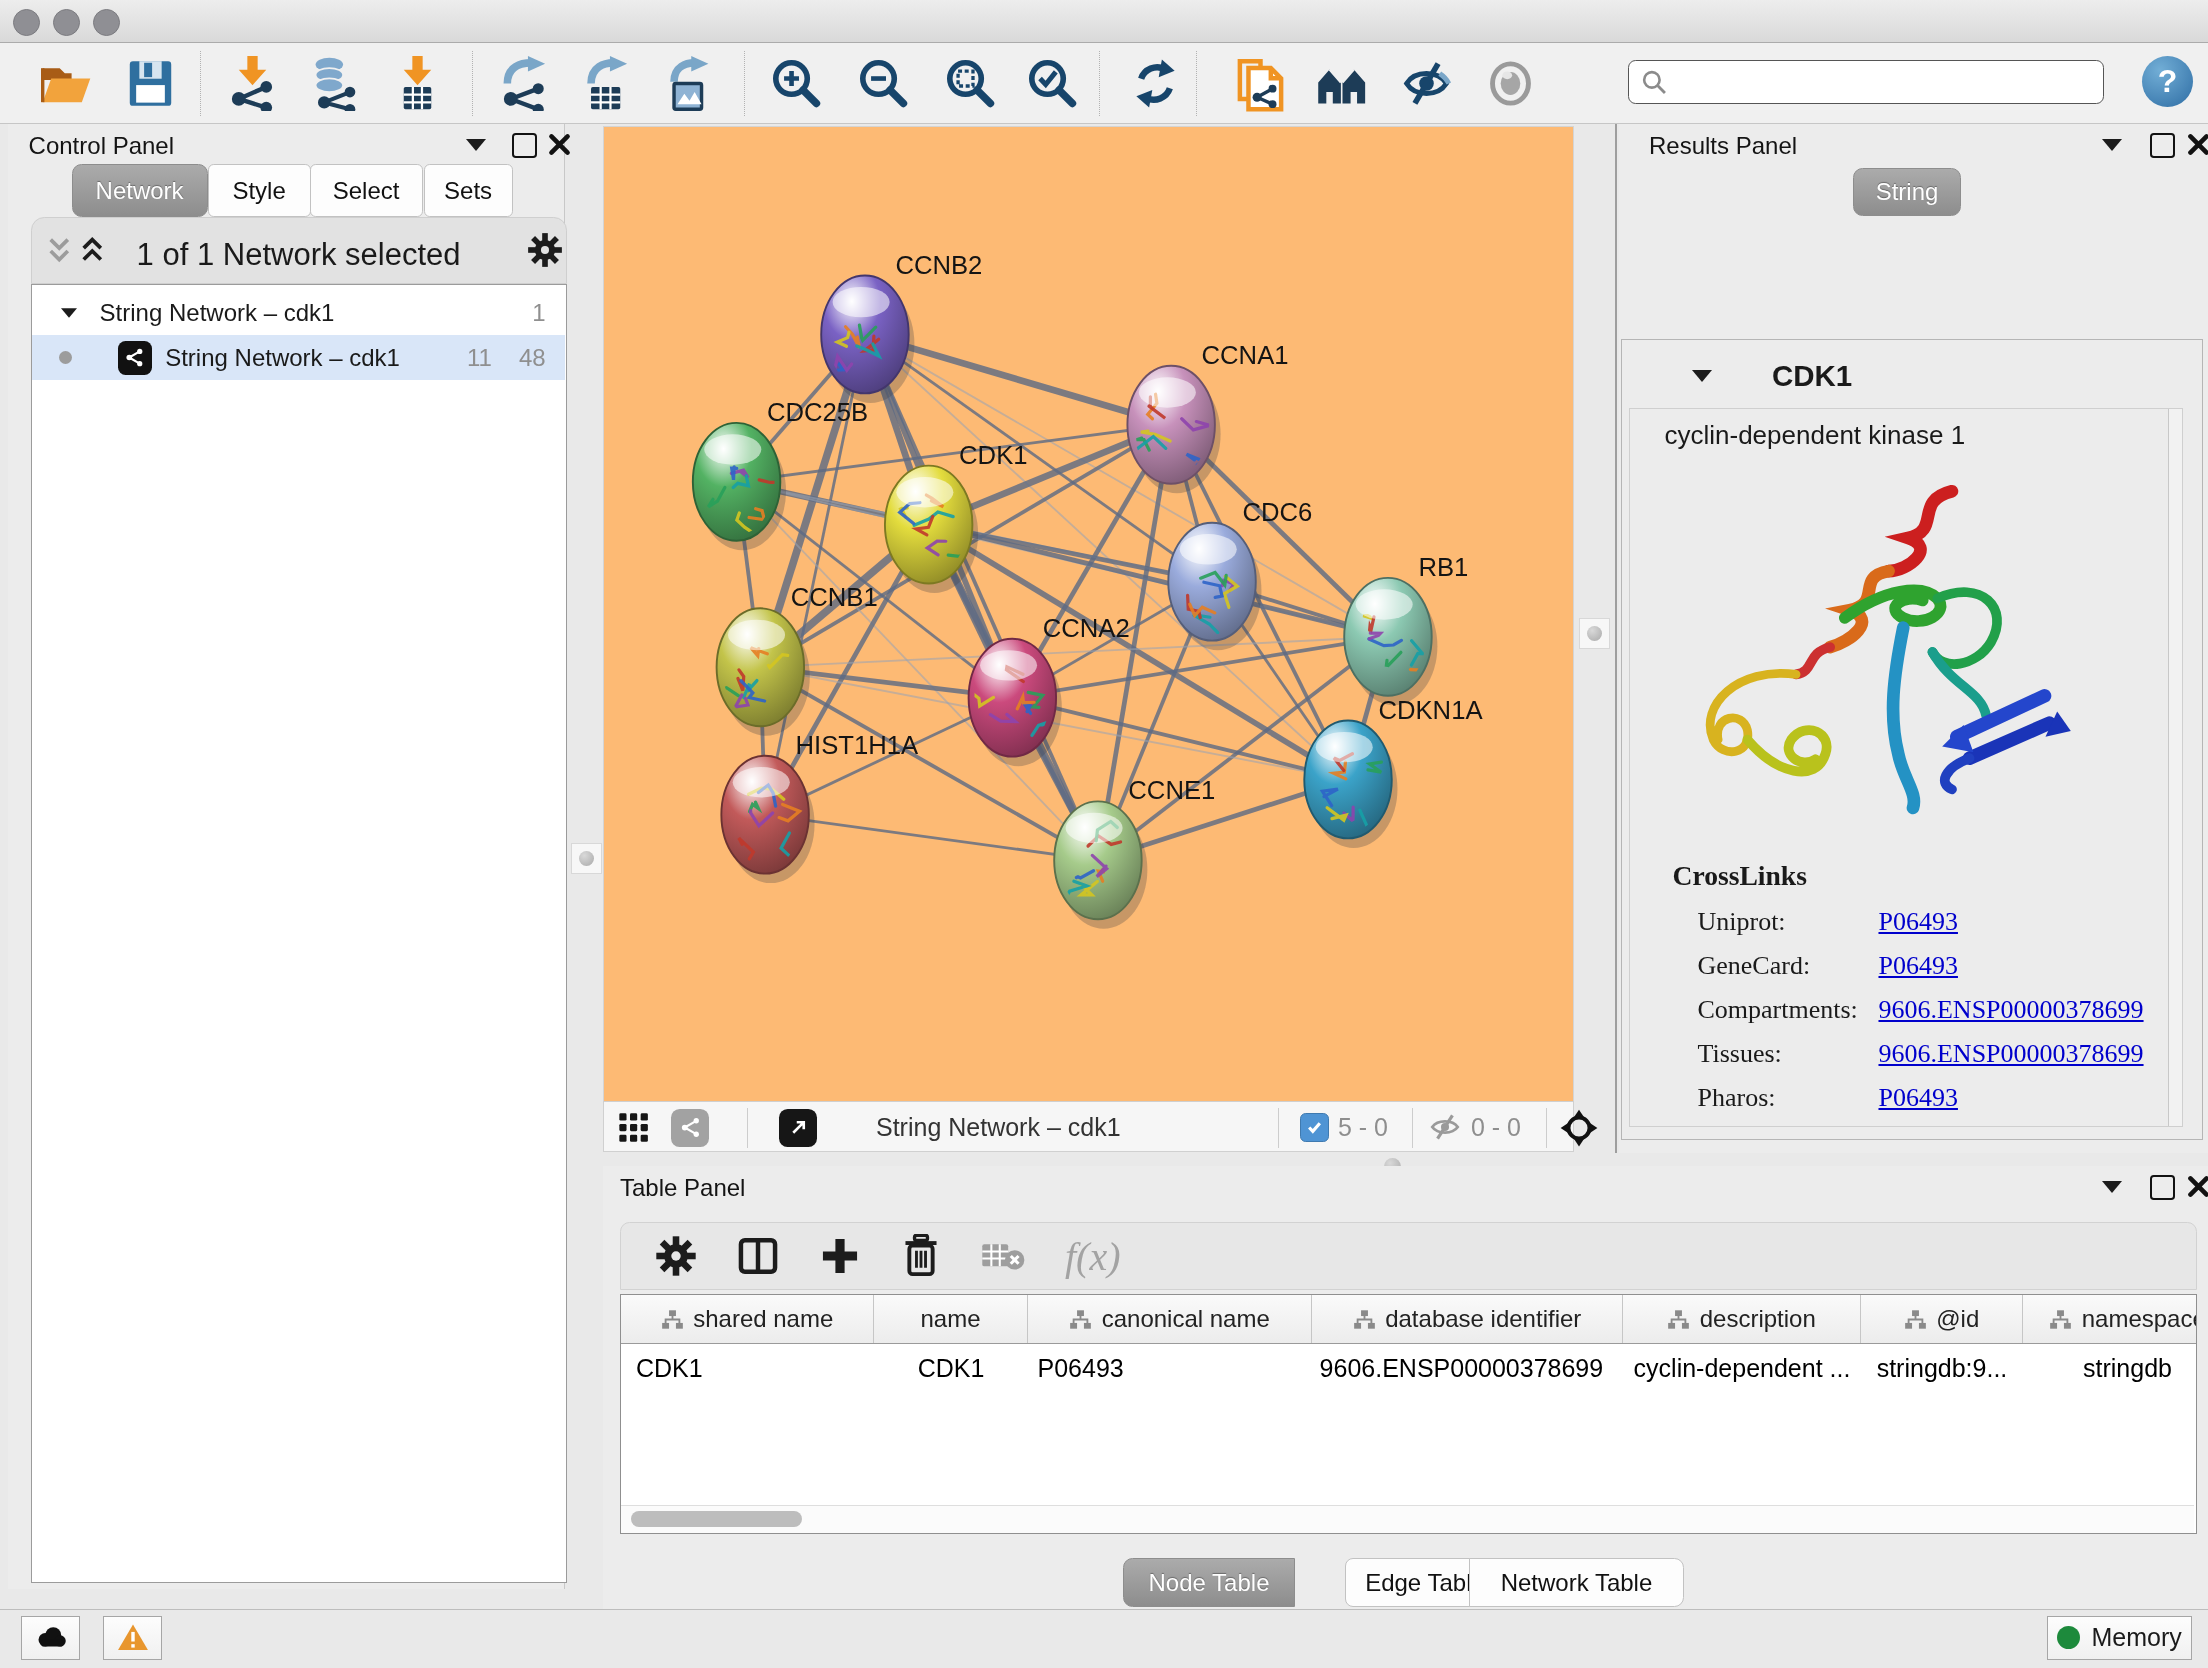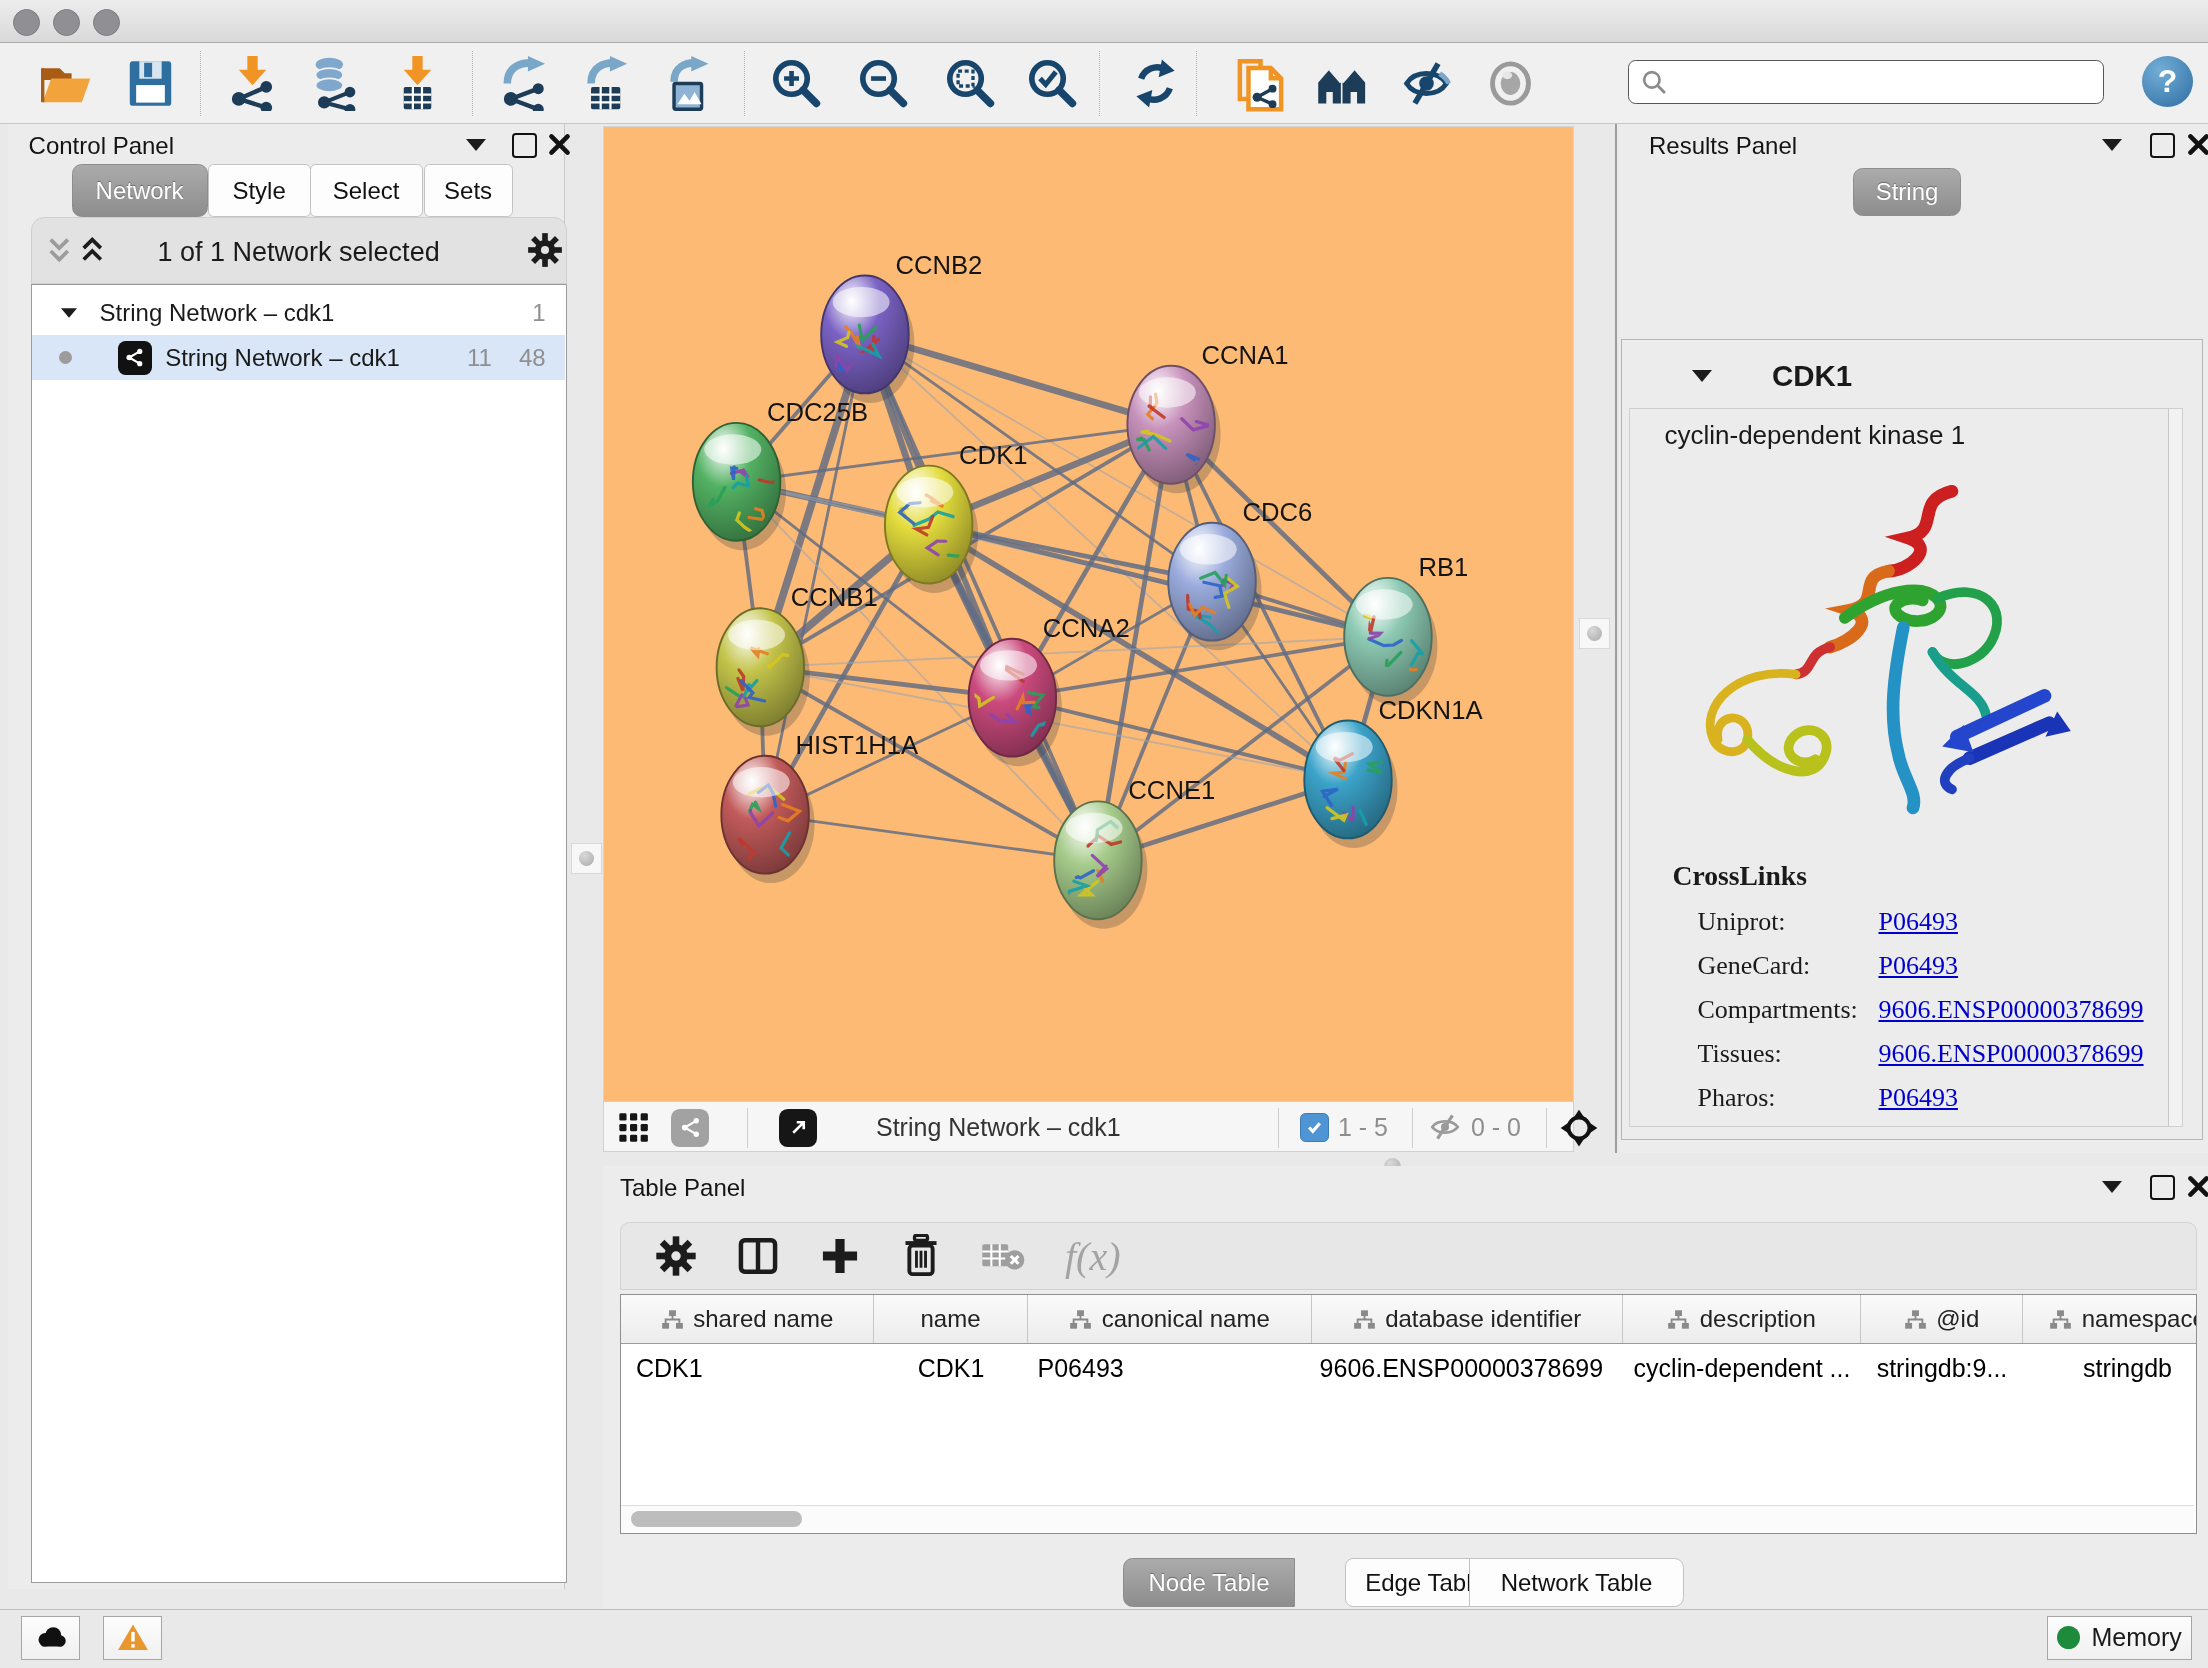--- a/index.html
+++ b/index.html
@@ -262,21 +262,21 @@
     <span>Sets</span>
     </div>
 
   <div class="abs subhdr" style="top:93px;">
     <svg class="abs" style="left:13.3px;top:17px;" width="28.5" height="32" viewBox="0 0 20 22">
       <path d="M4 3 l6 6 6-6 M4 11 l6 6 6-6" stroke="#9c9c9c" stroke-width="2.6" fill="none"></path>
     </svg>
     <svg class="abs" style="left:46px;top:17px;" width="28.5" height="32" viewBox="0 0 20 22">
       <path d="M4 9 l6-6 6 6 M4 17 l6-6 6 6" stroke="#1c1c1c" stroke-width="2.6" fill="none"></path>
     </svg>
-    <span class="abs" style="left:0;top:19px;width:100%;text-align:center;font-size:27px;">1 of 1 Network selected</span>
+    <span class="abs" style="left:0;top:19px;width:100%;text-align:center;font-size:31px;">1 of 1 Network selected</span>
     <svg class="abs" style="left:495px;top:14.3px;" width="36" height="36" viewBox="0 0 32 32">
       <g fill="#1c1c1c">
         <circle cx="16" cy="16" r="9"></circle>
         <rect x="13.5" y="1" width="5" height="7"></rect>
           <rect x="13.5" y="24" width="5" height="7"></rect>
         <rect x="1" y="13.5" width="7" height="5"></rect>
           <rect x="24" y="13.5" width="7" height="5"></rect>
         <rect x="13.5" y="1" width="5" height="7" transform="rotate(45 16 16)"></rect>
         <rect x="13.5" y="24" width="5" height="7" transform="rotate(45 16 16)"></rect>
         <rect x="1" y="13.5" width="7" height="5" transform="rotate(45 16 16)"></rect>
@@ -653,21 +653,21 @@
   </span>
   <span class="abs" style="left:272px;top:11.4px;font-size:25px;color:#333;">String Network – cdk1</span>
 
   <div class="abs nbsep" style="left:674px;"></div>
   <span class="abs" style="left:696px;top:11.4px;width:27px;height:27px;border-radius:5.7px;background:#4f94d4;
         border:1px solid #3f7ab0;display:flex;align-items:center;justify-content:center;">
     <svg width="17" height="17" viewBox="0 0 16 16">
         <path d="M3 8 l3.4 3.6 L13 4" stroke="#fff" stroke-width="3" fill="none"></path>
       </svg>
   </span>
-  <span class="abs graytxt" style="left:734px;top:11.4px;">1 - 5</span>
+  <span class="abs graytxt" style="left:734px;top:11.4px;">5 - 0</span>
   <div class="abs nbsep" style="left:808px;"></div>
   <svg class="abs" style="left:824px;top:9.5px;" width="34" height="30" viewBox="0 0 32 28">
     <path d="M4 14 C9 7 23 7 28 14 C23 21 9 21 4 14 Z" fill="none" stroke="#9a9a9a" stroke-width="2.6"></path>
     <circle cx="16" cy="14" r="3.8" fill="#9a9a9a"></circle>
     <path d="M9 25 L23 3" stroke="#9a9a9a" stroke-width="3"></path>
   </svg>
   <span class="abs graytxt" style="left:867px;top:11.4px;">0 - 0</span>
   <div class="abs nbsep" style="left:942px;"></div>
   <svg class="abs" style="left:954px;top:4.8px;" width="42" height="42" viewBox="0 0 32 32">
     <circle cx="16" cy="16" r="8" stroke="#111" stroke-width="3" fill="none"></circle>

